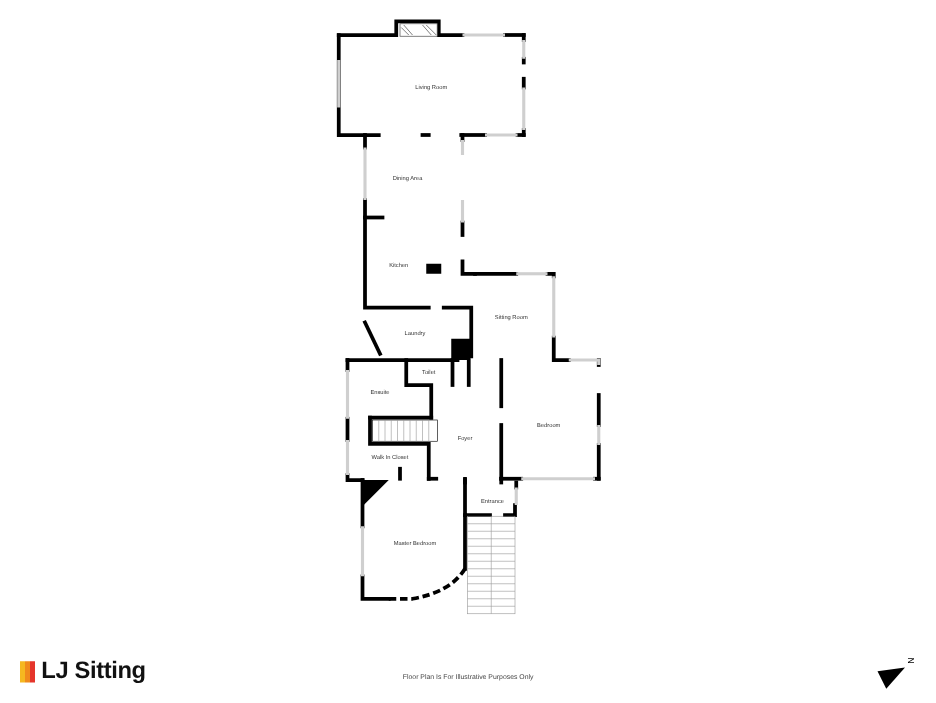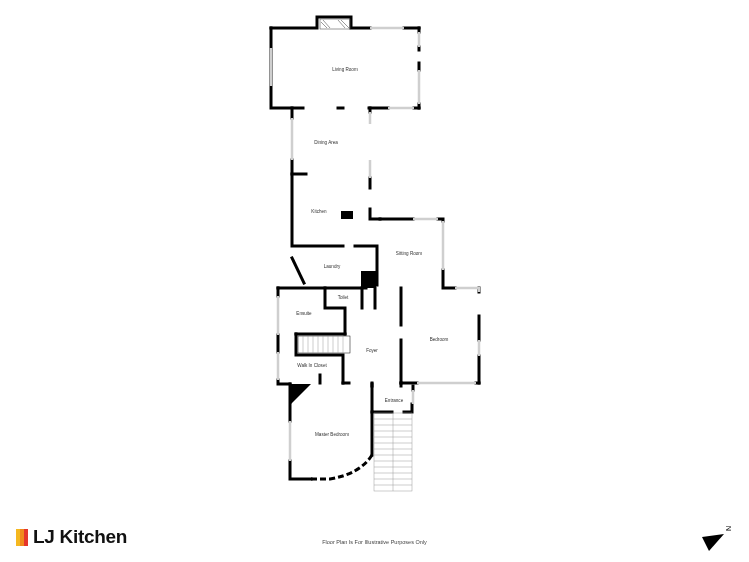--- a/index.html
+++ b/index.html
@@ -153,21 +153,21 @@
   <text class="room-label" x="394" y="401">Entrance</text>
   <text class="room-label" x="332" y="435">Master Bedroom</text>
 </svg>
 
 <div class="logo">
   <div class="logo-mark">
     <span style="background:#f5b820"></span>
     <span style="background:#f08a1c"></span>
     <span style="background:#e5352b"></span>
   </div>
-  <span class="logo-text">LJ Kitchen</span>
+  <span class="logo-text">LJ Sitting</span>
 </div>
 
 <div class="disclaimer">Floor Plan Is For Illustrative Purposes Only</div>
 
 <svg class="compass" viewBox="0 0 36 28">
   <polygon points="2,13 24,10 9,27" fill="#000"></polygon>
   <text x="29" y="9" font-size="7" font-family="Liberation Sans, sans-serif" transform="rotate(-90 29 7)">N</text>
 </svg>
 
 </body></html>

